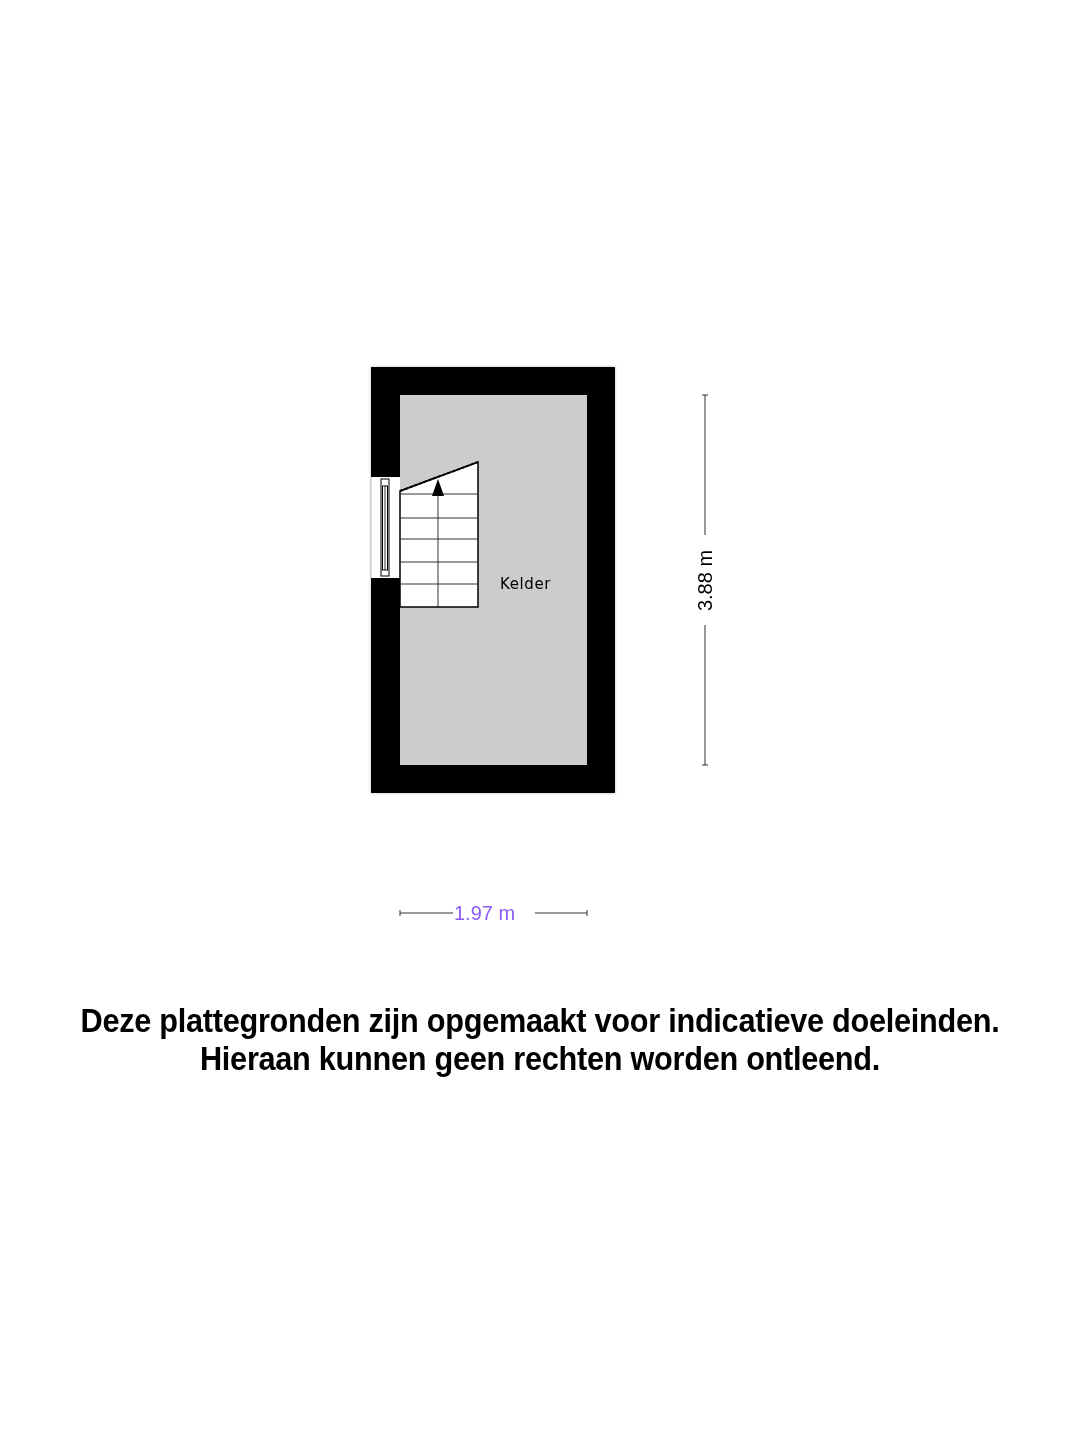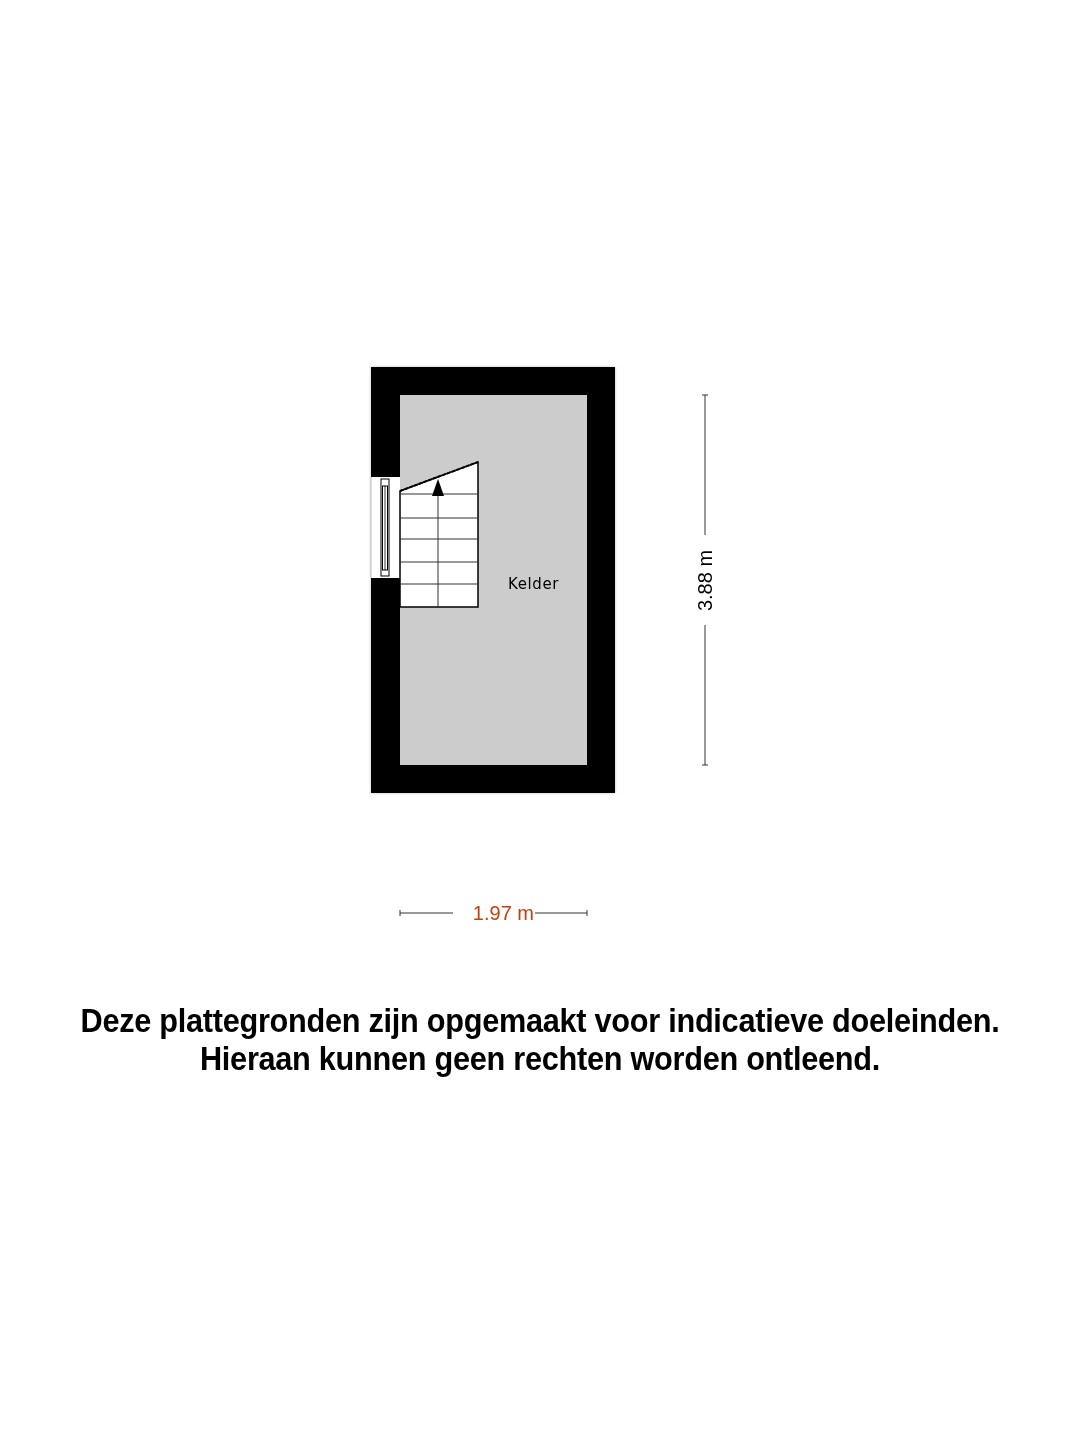--- a/index.html
+++ b/index.html
@@ -90,20 +90,20 @@
   </g>
 
   <g stroke="#333333" stroke-width="1">
     <line x1="400" y1="913" x2="453" y2="913"></line>
     <line x1="535" y1="913" x2="587" y2="913"></line>
     <line x1="400" y1="910" x2="400" y2="916"></line>
     <line x1="587" y1="910" x2="587" y2="916"></line>
   </g>
 </svg>
 
-<div style="position:absolute; left:500px; top:575px; font-family:'DejaVu Sans', sans-serif; font-size:15px; color:#000; letter-spacing:0.6px;margin-left:8px;">Kelder</div>
+<div style="position:absolute; left:500px; top:575px; font-family:'DejaVu Sans', sans-serif; font-size:15px; color:#000; letter-spacing:0.6px;">Kelder</div>
 
 <div style="position:absolute; left:665px; top:569px; width:80px; text-align:center; font-family:'Liberation Sans', sans-serif; font-size:20px; color:#000; transform:rotate(-90deg); transform-origin:center;">3.88 m</div>
 
-<div style="position:absolute; left:454px; top:902px; width:80px; text-align:right; font-family:'Liberation Sans', sans-serif; font-size:20px; color:#c2410c;">1.97 m</div>
+<div style="position:absolute; left:454px; top:902px; width:80px; text-align:left; font-family:'Liberation Sans', sans-serif; font-size:20px; color:#8b5cf6;">1.97 m</div>
 
 <div class="disclaimer line1">Deze plattegronden zijn opgemaakt voor indicatieve doeleinden.</div>
 <div class="disclaimer line2">Hieraan kunnen geen rechten worden ontleend.</div>
 
 </body></html>

